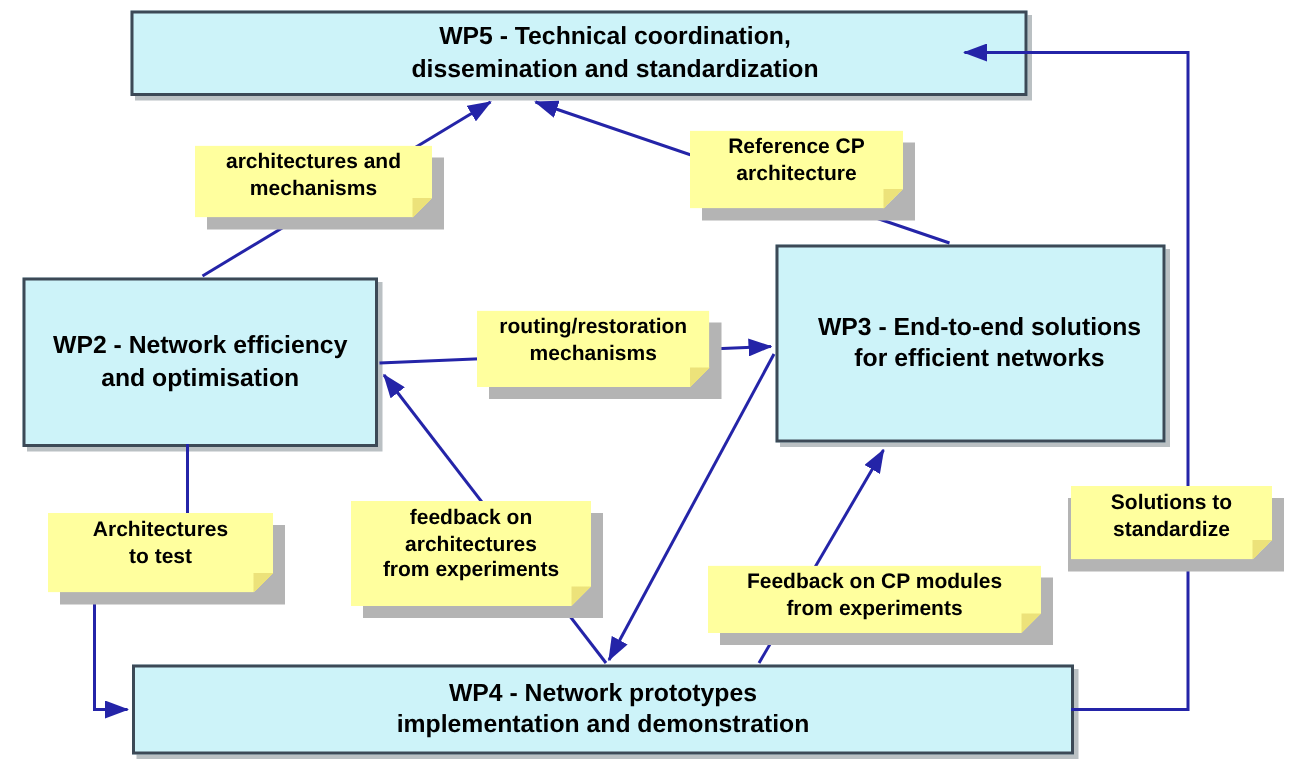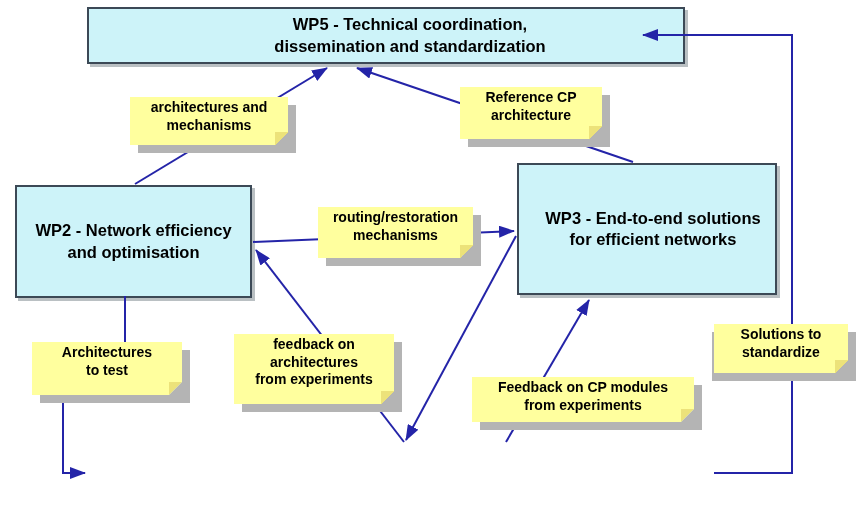--- a/index.html
+++ b/index.html
@@ -41,20 +41,24 @@
     <span class="lbl">WP5 - Technical coordination,
 dissemination and standardization</span>
   </div>
   <div class="wpbox" style="left:15px;top:185px;width:233px;height:109px;">
     <span class="lbl">WP2 - Network efficiency
 and optimisation</span>
   </div>
   <div class="wpbox" style="left:517px;top:163px;width:244px;height:128px;padding-left:12px;">
     <span class="lbl">WP3 - End-to-end solutions
 for efficient networks</span>
+  </div>
+  <div class="wpbox" style="left:88px;top:443px;width:624px;height:56px;">
+    <span class="lbl">WP4 - Network prototypes
+implementation and demonstration</span>
   </div>
 
   <svg class="wires" width="859" height="517" viewBox="0 0 859 517">
     <defs>
       <marker id="arr" markerUnits="userSpaceOnUse" markerWidth="16" markerHeight="12" refX="15" refY="6" orient="auto">
         <path d="M0,0 L16,6 L0,12 Z" fill="#2424a8"></path>
       </marker>
     </defs>
     <line x1="135" y1="184" x2="327" y2="68" marker-end="url(#arr)"></line>
     <line x1="633" y1="162" x2="357" y2="68" marker-end="url(#arr)"></line>

